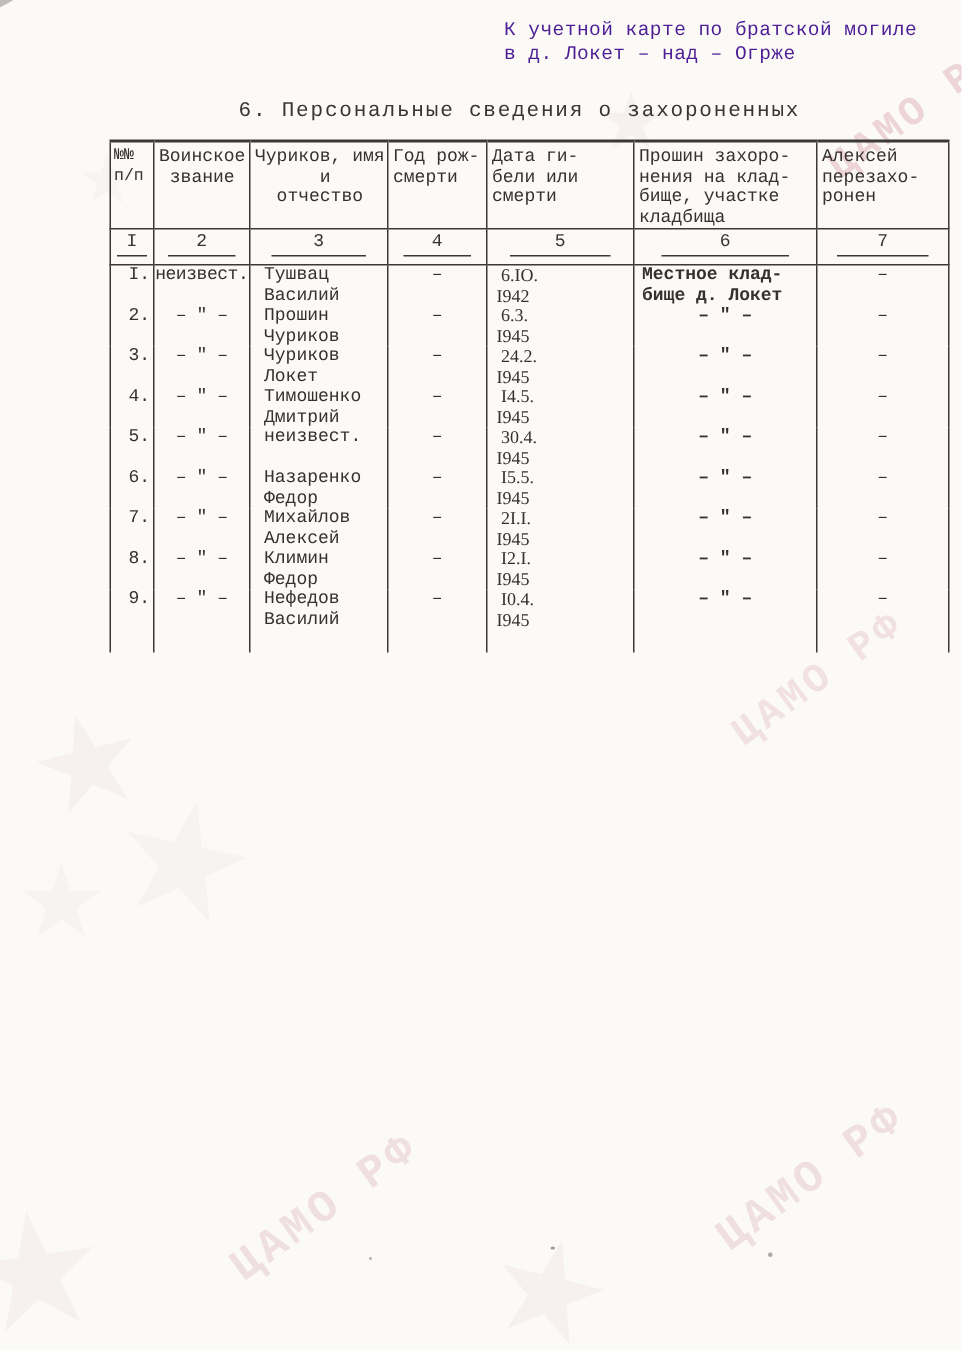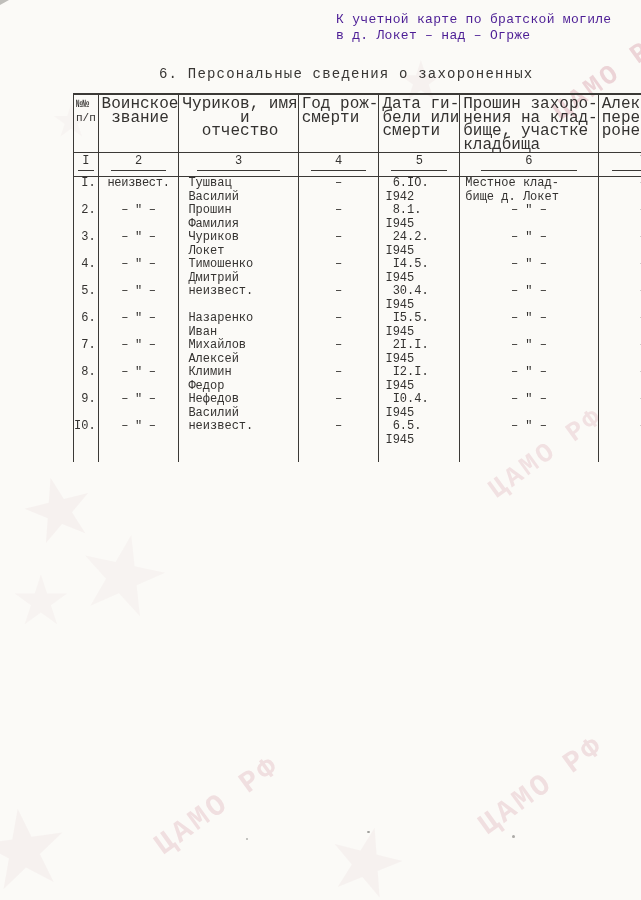--- a/index.html
+++ b/index.html
@@ -26,38 +26,38 @@
     border-collapse:collapse;table-layout:fixed;
     font-size:12px;color:#343230;
   }
   .doc-table th,.doc-table td{
     border-left:1.5px solid #3b3936;border-right:1.5px solid #3b3936;
     padding:0;vertical-align:top;font-weight:normal;
     white-space:pre;line-height:13.5px;
   }
   tr.hdr th{
     border-top:2px solid #3b3936;border-bottom:1.5px solid #3b3936;
-    height:54px;padding:3px 0 0 3px;text-align:left;font-size:16px;
+    height:54px;padding:3px 0 0 3px;text-align:left;font-size:12px;
   }
   tr.hdr th:first-child{font-size:11px;padding-left:2px;}
   tr.numrow td{
     border-bottom:1.5px solid #3b3936;
     height:21px;padding-top:2px;text-align:center;font-size:12px;
   }
   tr.numrow .nu{
     display:inline-block;width:70%;
     border-bottom:1.5px solid #3b3936;padding-bottom:1px;
   }
   tr.datarow td{height:27px;}
   td.c-num{text-align:right;padding-right:2px;}
   td.c-rank{text-align:center;letter-spacing:-.3px;}
   td.c-name{padding-left:9px;margin-left:12px;}
   td.c-birth{text-align:center;}
-  td.c-death{padding-left:6px;}
-  td.c-place{padding-left:5px;}
+  td.c-death{padding-left:6px;font-family:Liberation Serif, serif;}
+  td.c-place{padding-left:5px;font-weight:bold;}
   td.c-place.dit{text-align:center;padding-left:0;}
   td.c-from{text-align:center;}
   tr.fillrow td{height:15px;}
   
   .wm-stamp{
     position:absolute;font-weight:bold;font-size:27px;letter-spacing:3px;
     color:#d9a2ad;transform:rotate(-36deg);transform-origin:left center;
     white-space:nowrap;pointer-events:none;
   }
   .wm-stamp.s1{left:556px;top:100px;opacity:.42;}
@@ -163,23 +163,23 @@
       <td class="c-death"> 6.IO.
 I942</td>
       <td class="c-place">Местное клад-
 бище д. Локет</td>
       <td class="c-from">–</td>
     </tr>
     <tr class="datarow">
       <td class="c-num">2.</td>
       <td class="c-rank">– " –</td>
       <td class="c-name">Прошин
-Фамилия</td>
-      <td class="c-birth">–</td>
-      <td class="c-death"> 8.1.
+Чуриков</td>
+      <td class="c-birth">–</td>
+      <td class="c-death"> 6.3.
 I945</td>
       <td class="c-place dit">– " –</td>
       <td class="c-from">–</td>
     </tr>
     <tr class="datarow">
       <td class="c-num">3.</td>
       <td class="c-rank">– " –</td>
       <td class="c-name">Чуриков
 Локет</td>
       <td class="c-birth">–</td>
@@ -206,21 +206,21 @@
       <td class="c-birth">–</td>
       <td class="c-death"> 30.4.
 I945</td>
       <td class="c-place dit">– " –</td>
       <td class="c-from">–</td>
     </tr>
     <tr class="datarow">
       <td class="c-num">6.</td>
       <td class="c-rank">– " –</td>
       <td class="c-name">Назаренко
-Иван</td>
+Федор</td>
       <td class="c-birth">–</td>
       <td class="c-death"> I5.5.
 I945</td>
       <td class="c-place dit">– " –</td>
       <td class="c-from">–</td>
     </tr>
     <tr class="datarow">
       <td class="c-num">7.</td>
       <td class="c-rank">– " –</td>
       <td class="c-name">Михайлов
@@ -246,30 +246,20 @@
       <td class="c-num">9.</td>
       <td class="c-rank">– " –</td>
       <td class="c-name">Нефедов
 Василий</td>
       <td class="c-birth">–</td>
       <td class="c-death"> I0.4.
 I945</td>
       <td class="c-place dit">– " –</td>
       <td class="c-from">–</td>
     </tr>
-    <tr class="datarow">
-      <td class="c-num">I0.</td>
-      <td class="c-rank">– " –</td>
-      <td class="c-name">неизвест.</td>
-      <td class="c-birth">–</td>
-      <td class="c-death"> 6.5.
-I945</td>
-      <td class="c-place dit">– " –</td>
-      <td class="c-from">–</td>
-    </tr>
     <tr class="fillrow">
       <td></td>
       <td></td>
       <td></td>
       <td></td>
       <td></td>
       <td></td>
       <td></td>
     </tr>
   </tbody>

